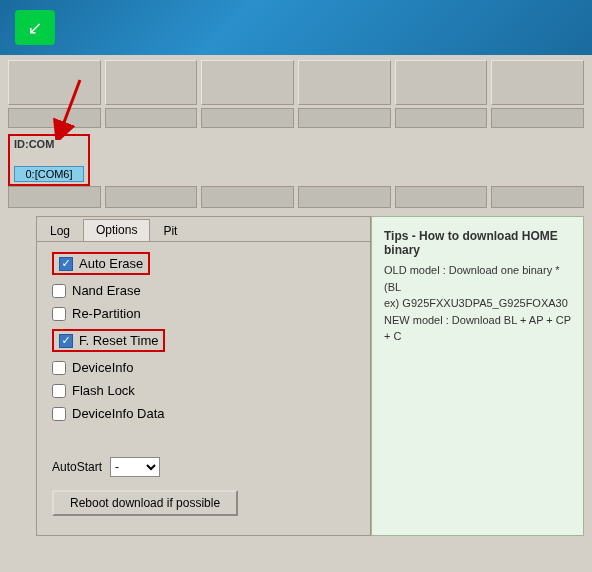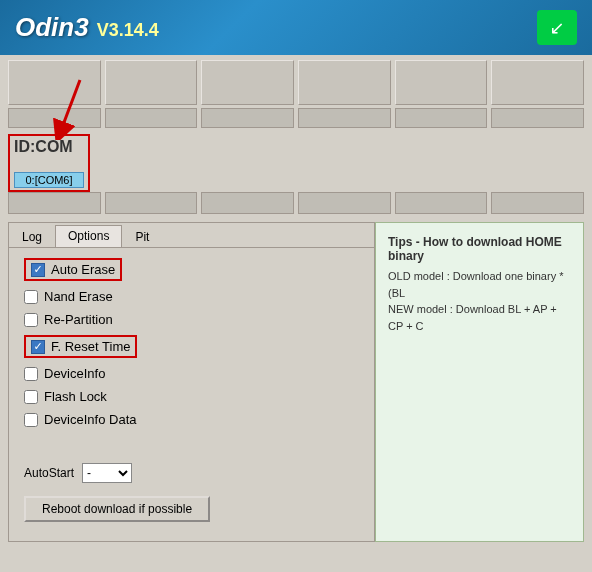--- a/index.html
+++ b/index.html
@@ -88,21 +88,21 @@
     .id-com-area {
       padding: 4px 8px 0 8px;
     }
     .id-com-box {
       border: 2px solid #cc0000;
       display: inline-block;
       padding: 2px 4px;
       background: #d4d0c8;
     }
     .id-com-label {
-      font-size: 16px;
+      font-size: 11px;
       color: #333;
       font-weight: bold;
     }
     .id-com-value {
       display: inline-block;
       background: #87ceeb;
       border: 1px solid #4a90c0;
       padding: 1px 6px;
       font-size: 11px;
       color: #000;
@@ -114,24 +114,25 @@
     
     .main-area {
       display: flex;
       gap: 0;
       padding: 5px 8px;
       height: 330px;
     }
 
     
     .left-panel {
-      width: 367px;
+      width: 335px;
       background: #d4d0c8;
       border: 1px solid #a09890;
       flex-shrink: 0;
+      margin-left: 28px;
     }
 
     
     .tabs {
       display: flex;
       background: #d4d0c8;
       border-bottom: 1px solid #a09890;
     }
     .tab {
       padding: 3px 12px;
@@ -256,24 +257,20 @@
       flex: 1;
       height: 22px;
       background: #c0bdb5;
       border: 1px solid #a09890;
     }
   </style>
 </head>
 <body>
 
 <div class="header">
-  <div style="display:flex; align-items:baseline; gap:0;">
-    <span class="header-title">Odin3</span>
-    <span class="header-version">V3.14.4</span>
-  </div>
   <div class="header-icon">
     <span>↙</span>
   </div>
 </div>
 
 <div class="slots-area">
   <div class="slots-row">
     <div class="slot-box"></div>
     <div class="slot-box"></div>
     <div class="slot-box"></div>
@@ -390,15 +387,16 @@
 
     <div class="reboot-btn-area">
       <button class="reboot-btn">Reboot download if possible</button>
     </div>
 
   </div>
 
   <div class="right-panel">
     <div class="tips-title">Tips - How to download HOME binary</div>
     <div class="tips-text">OLD model  : Download one binary   *(BL</div>
+    <div class="tips-text">ex) G925FXXU3DPA5_G925FOXA30</div>
     <div class="tips-text">NEW model : Download BL + AP + CP + C</div>
   </div>
 </div>
 
 </body></html>

